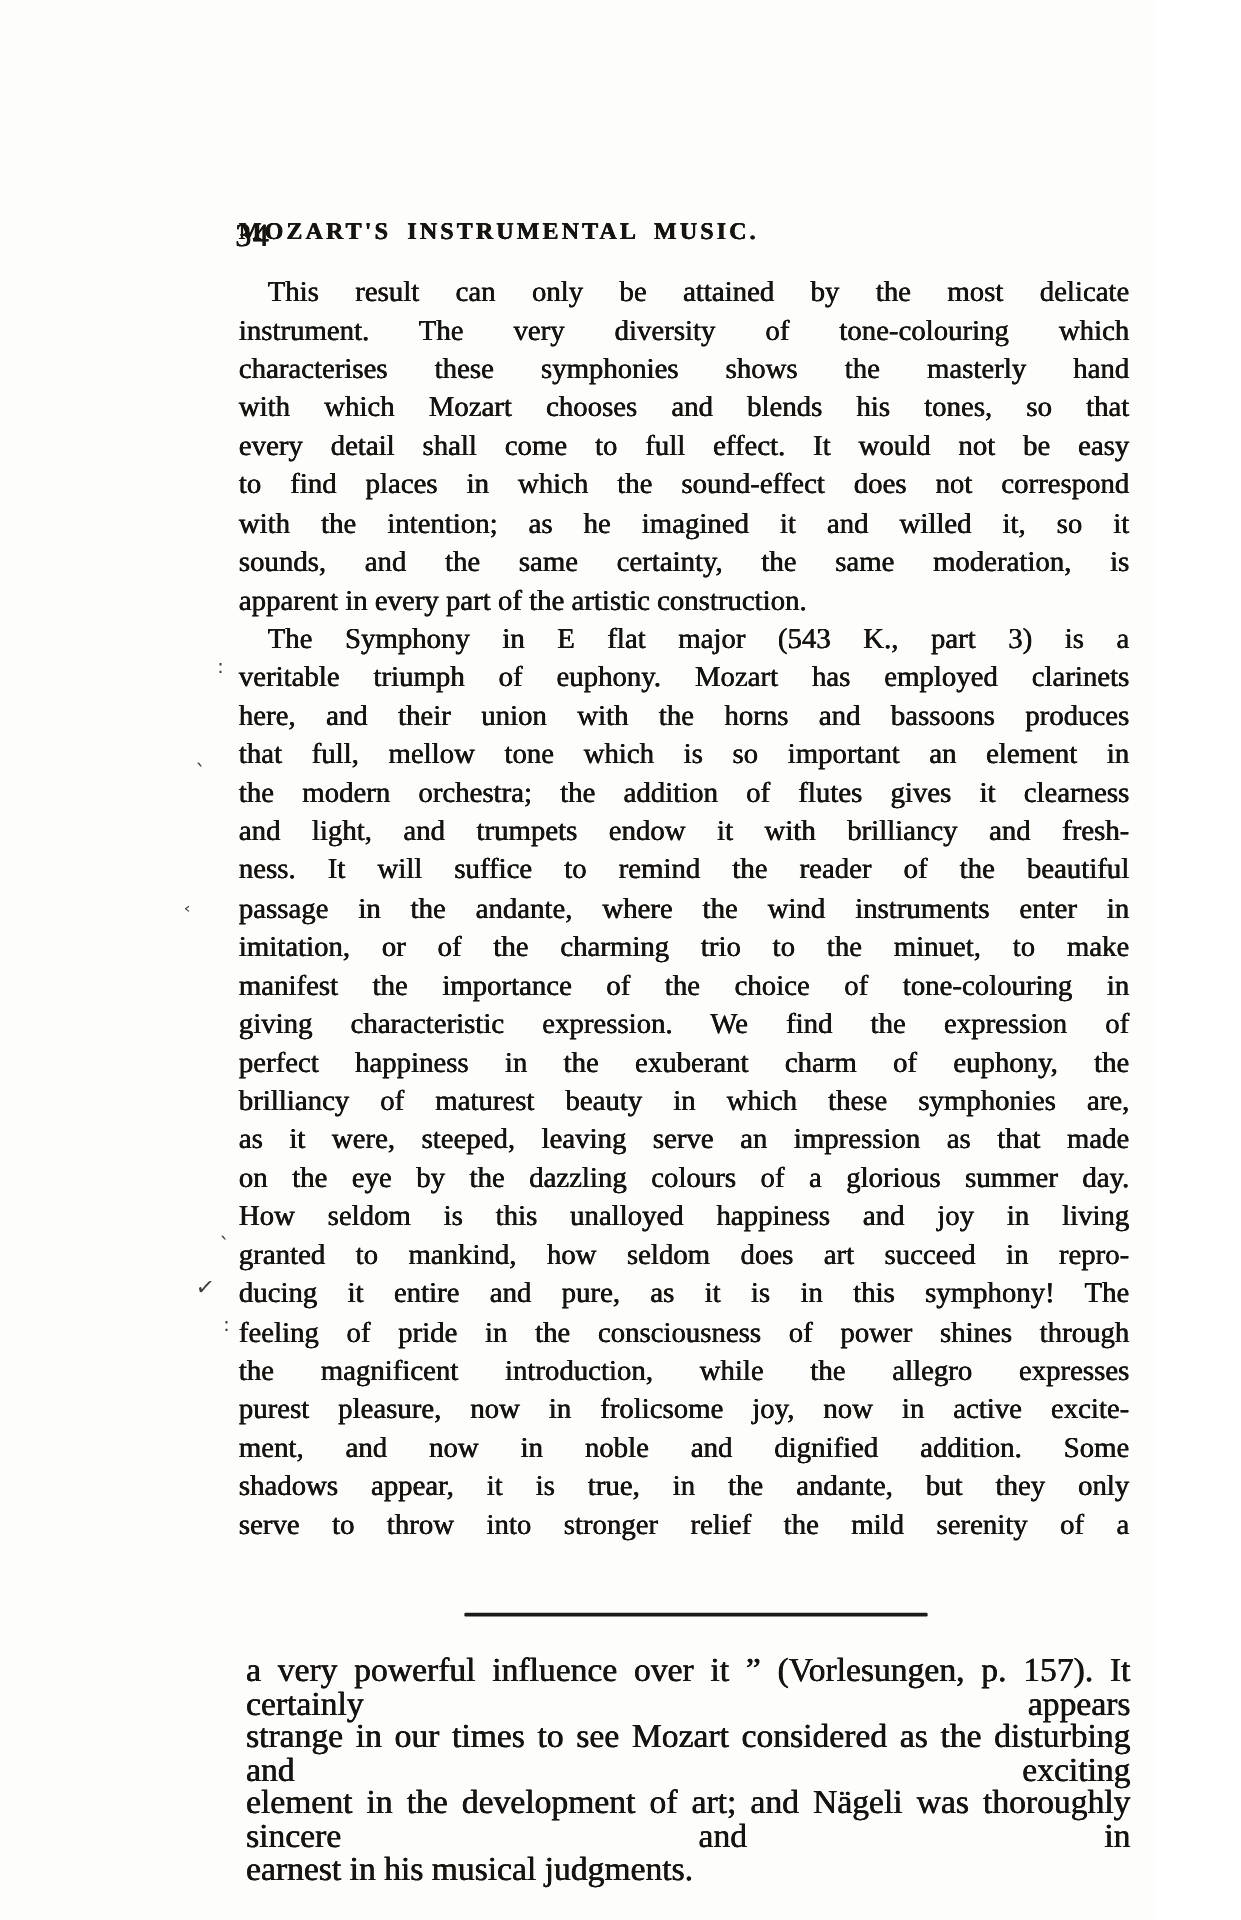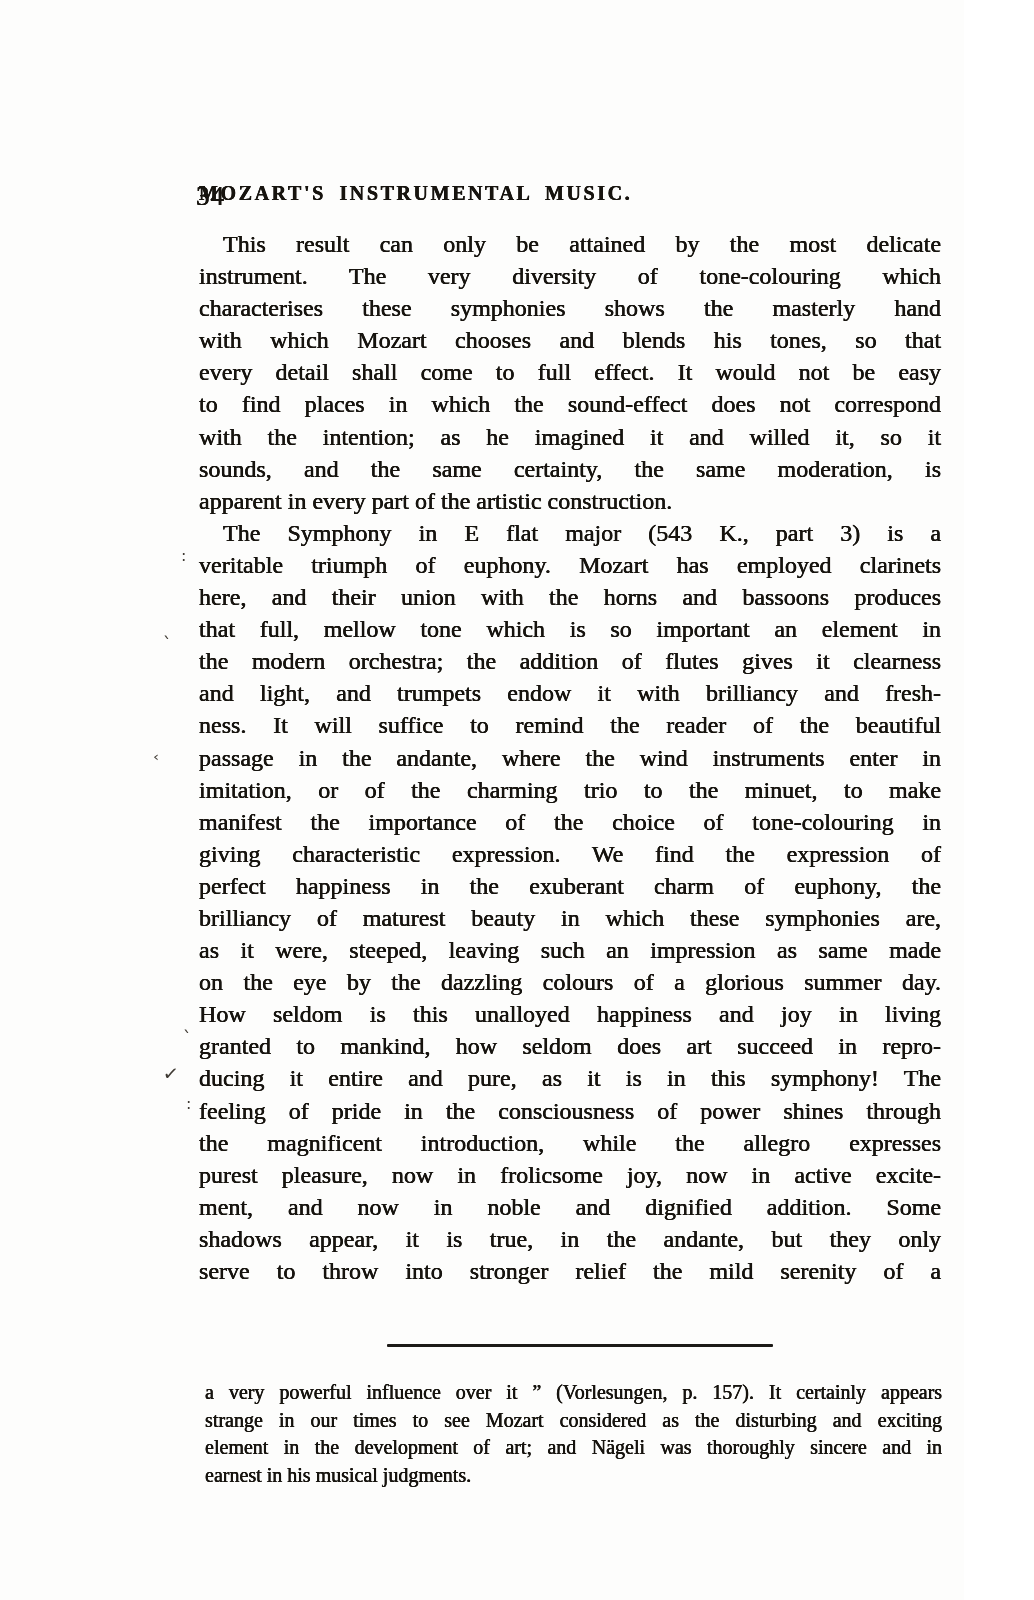--- a/index.html
+++ b/index.html
@@ -25,21 +25,21 @@
   }
   .line { text-align:justify; text-align-last:justify; height:32.1px; overflow:visible; }
   .line.indent { text-indent:24px; }
   .line.end { text-align-last:left; }
   .footnote-rule {
     position:absolute; left:387px; top:1344px; width:386px; height:2.5px;
     background:#1c1a17; border-radius:1px;
   }
   .footnote {
     position:absolute; left:205px; top:1379px; width:737px;
-    font-size:20px; line-height:27.6px;
+    font-size:28px; line-height:27.6px;
   }
   .fline { text-align:justify; text-align-last:justify; }
   .fline.end { text-align-last:left; }
   .mark {
     position:absolute; color:#3f3a33; text-shadow:none;
     font-family:"DejaVu Sans", sans-serif; line-height:1;
   }
   .m1 { left:181px; top:548px; font-size:16px; letter-spacing:0; }
   .m2 { left:163px; top:636px; font-size:17px; }
   .m3 { left:153px; top:750px; font-size:15px; transform:scaleY(0.8); }
@@ -74,21 +74,21 @@
       <div class="line">that full, mellow tone which is so important an element in</div>
       <div class="line">the modern orchestra; the addition of flutes gives it clearness</div>
       <div class="line">and light, and trumpets endow it with brilliancy and fresh-</div>
       <div class="line">ness. It will suffice to remind the reader of the beautiful</div>
       <div class="line">passage in the andante, where the wind instruments enter in</div>
       <div class="line">imitation, or of the charming trio to the minuet, to make</div>
       <div class="line">manifest the importance of the choice of tone-colouring in</div>
       <div class="line">giving characteristic expression. We find the expression of</div>
       <div class="line">perfect happiness in the exuberant charm of euphony, the</div>
       <div class="line">brilliancy of maturest beauty in which these symphonies are,</div>
-      <div class="line">as it were, steeped, leaving such an impression as same made</div>
+      <div class="line">as it were, steeped, leaving serve an impression as that made</div>
       <div class="line">on the eye by the dazzling colours of a glorious summer day.</div>
       <div class="line">How seldom is this unalloyed happiness and joy in living</div>
       <div class="line">granted to mankind, how seldom does art succeed in repro-</div>
       <div class="line">ducing it entire and pure, as it is in this symphony! The</div>
       <div class="line">feeling of pride in the consciousness of power shines through</div>
       <div class="line">the magnificent introduction, while the allegro expresses</div>
       <div class="line">purest pleasure, now in frolicsome joy, now in active excite-</div>
       <div class="line">ment, and now in noble and dignified addition. Some</div>
       <div class="line">shadows appear, it is true, in the andante, but they only</div>
       <div class="line">serve to throw into stronger relief the mild serenity of a</div>

